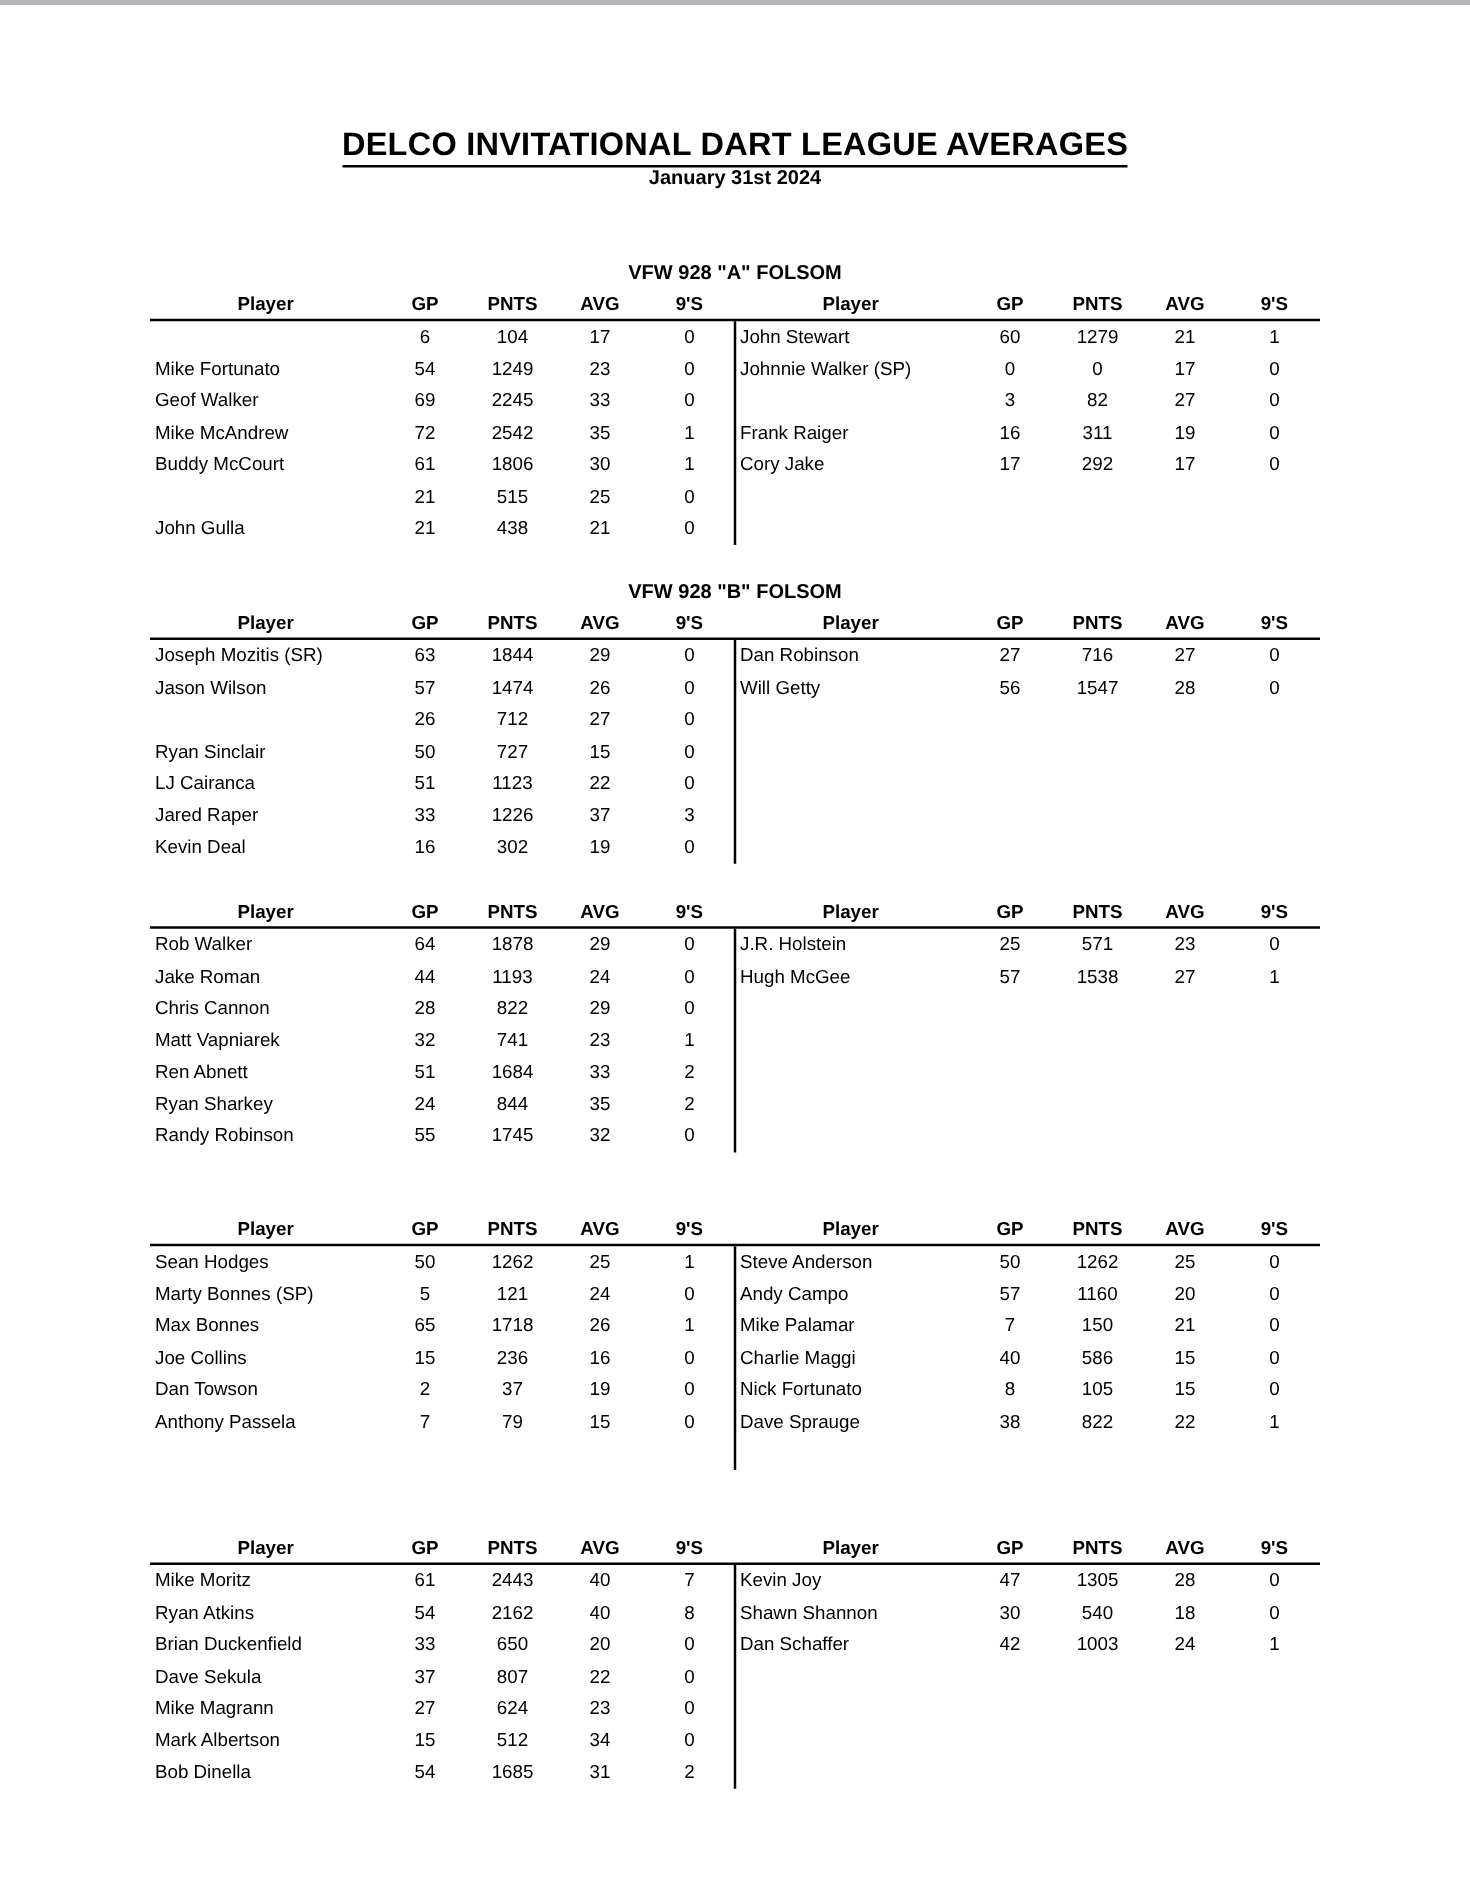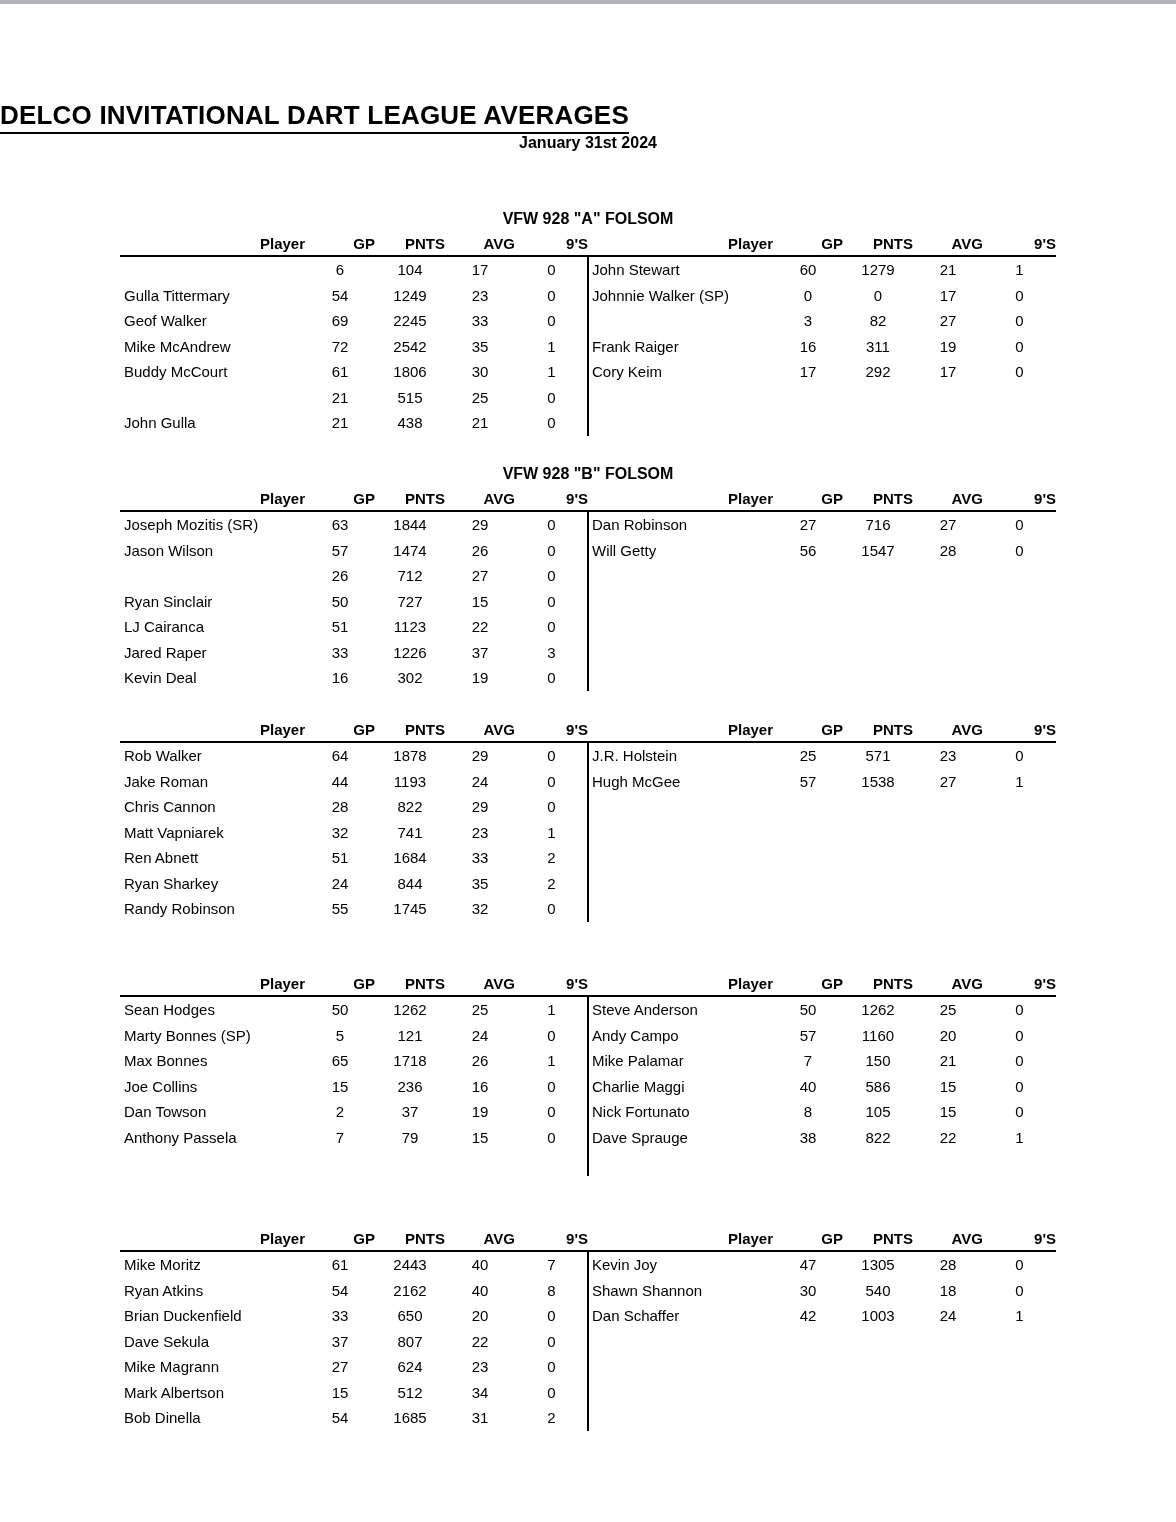--- a/index.html
+++ b/index.html
@@ -11,20 +11,21 @@
     color: #000;
     overflow: hidden;
   }
   .top-strip {
     position: absolute; top: 0; left: 0;
     width: 100%; height: 4px;
     background: #b5b5b9;
   }
   .doc-title {
     position: absolute; top: 100px; left: 0; width: 100%;
+    text-align: center;
   }
   .doc-title span {
     display: inline-block;
     font-size: 26px; font-weight: bold;
     border-bottom: 2.5px solid #000;
     padding-bottom: 1px;
     letter-spacing: 0.2px;
     white-space: nowrap;
   }
   .doc-date {
@@ -45,21 +46,21 @@
   .half { position: absolute; top: 0; width: 468px; }
   .half.left  { left: 0; }
   .half.right { left: 468px; }
   .hdr {
     display: grid;
     grid-template-columns: 185px 70px 70px 70px 73px;
     height: 22px; line-height: 22px;
     border-bottom: 2px solid #000;
     font-weight: bold; font-size: 15px;
   }
-  .hdr .cell { text-align: right; white-space: nowrap; }
+  .hdr .cell { text-align: center; white-space: nowrap; }
   .row {
     display: grid;
     grid-template-columns: 185px 70px 70px 70px 73px;
     height: 25.5px; line-height: 25.5px;
     font-size: 15px;
   }
   .row .cell { text-align: center; white-space: nowrap; overflow: hidden; }
   .row .cell.c0 { text-align: left; padding-left: 4px; }
   .divider {
     position: absolute;
@@ -92,21 +93,21 @@
             <div class="cell c4">9'S</div>
           </div>
           <div class="row">
             <div class="cell c0"></div>
             <div class="cell c1">6</div>
             <div class="cell c2">104</div>
             <div class="cell c3">17</div>
             <div class="cell c4">0</div>
           </div>
           <div class="row">
-            <div class="cell c0">Gulla Tittermary</div>
+            <div class="cell c0">Mike Fortunato</div>
             <div class="cell c1">54</div>
             <div class="cell c2">1249</div>
             <div class="cell c3">23</div>
             <div class="cell c4">0</div>
           </div>
           <div class="row">
             <div class="cell c0">Geof Walker</div>
             <div class="cell c1">69</div>
             <div class="cell c2">2245</div>
             <div class="cell c3">33</div>
@@ -171,21 +172,21 @@
             <div class="cell c4">0</div>
           </div>
           <div class="row">
             <div class="cell c0">Frank Raiger</div>
             <div class="cell c1">16</div>
             <div class="cell c2">311</div>
             <div class="cell c3">19</div>
             <div class="cell c4">0</div>
           </div>
           <div class="row">
-            <div class="cell c0">Cory Keim</div>
+            <div class="cell c0">Cory Jake</div>
             <div class="cell c1">17</div>
             <div class="cell c2">292</div>
             <div class="cell c3">17</div>
             <div class="cell c4">0</div>
           </div>
           <div class="row">
             <div class="cell c0"></div>
             <div class="cell c1"></div>
             <div class="cell c2"></div>
             <div class="cell c3"></div>

